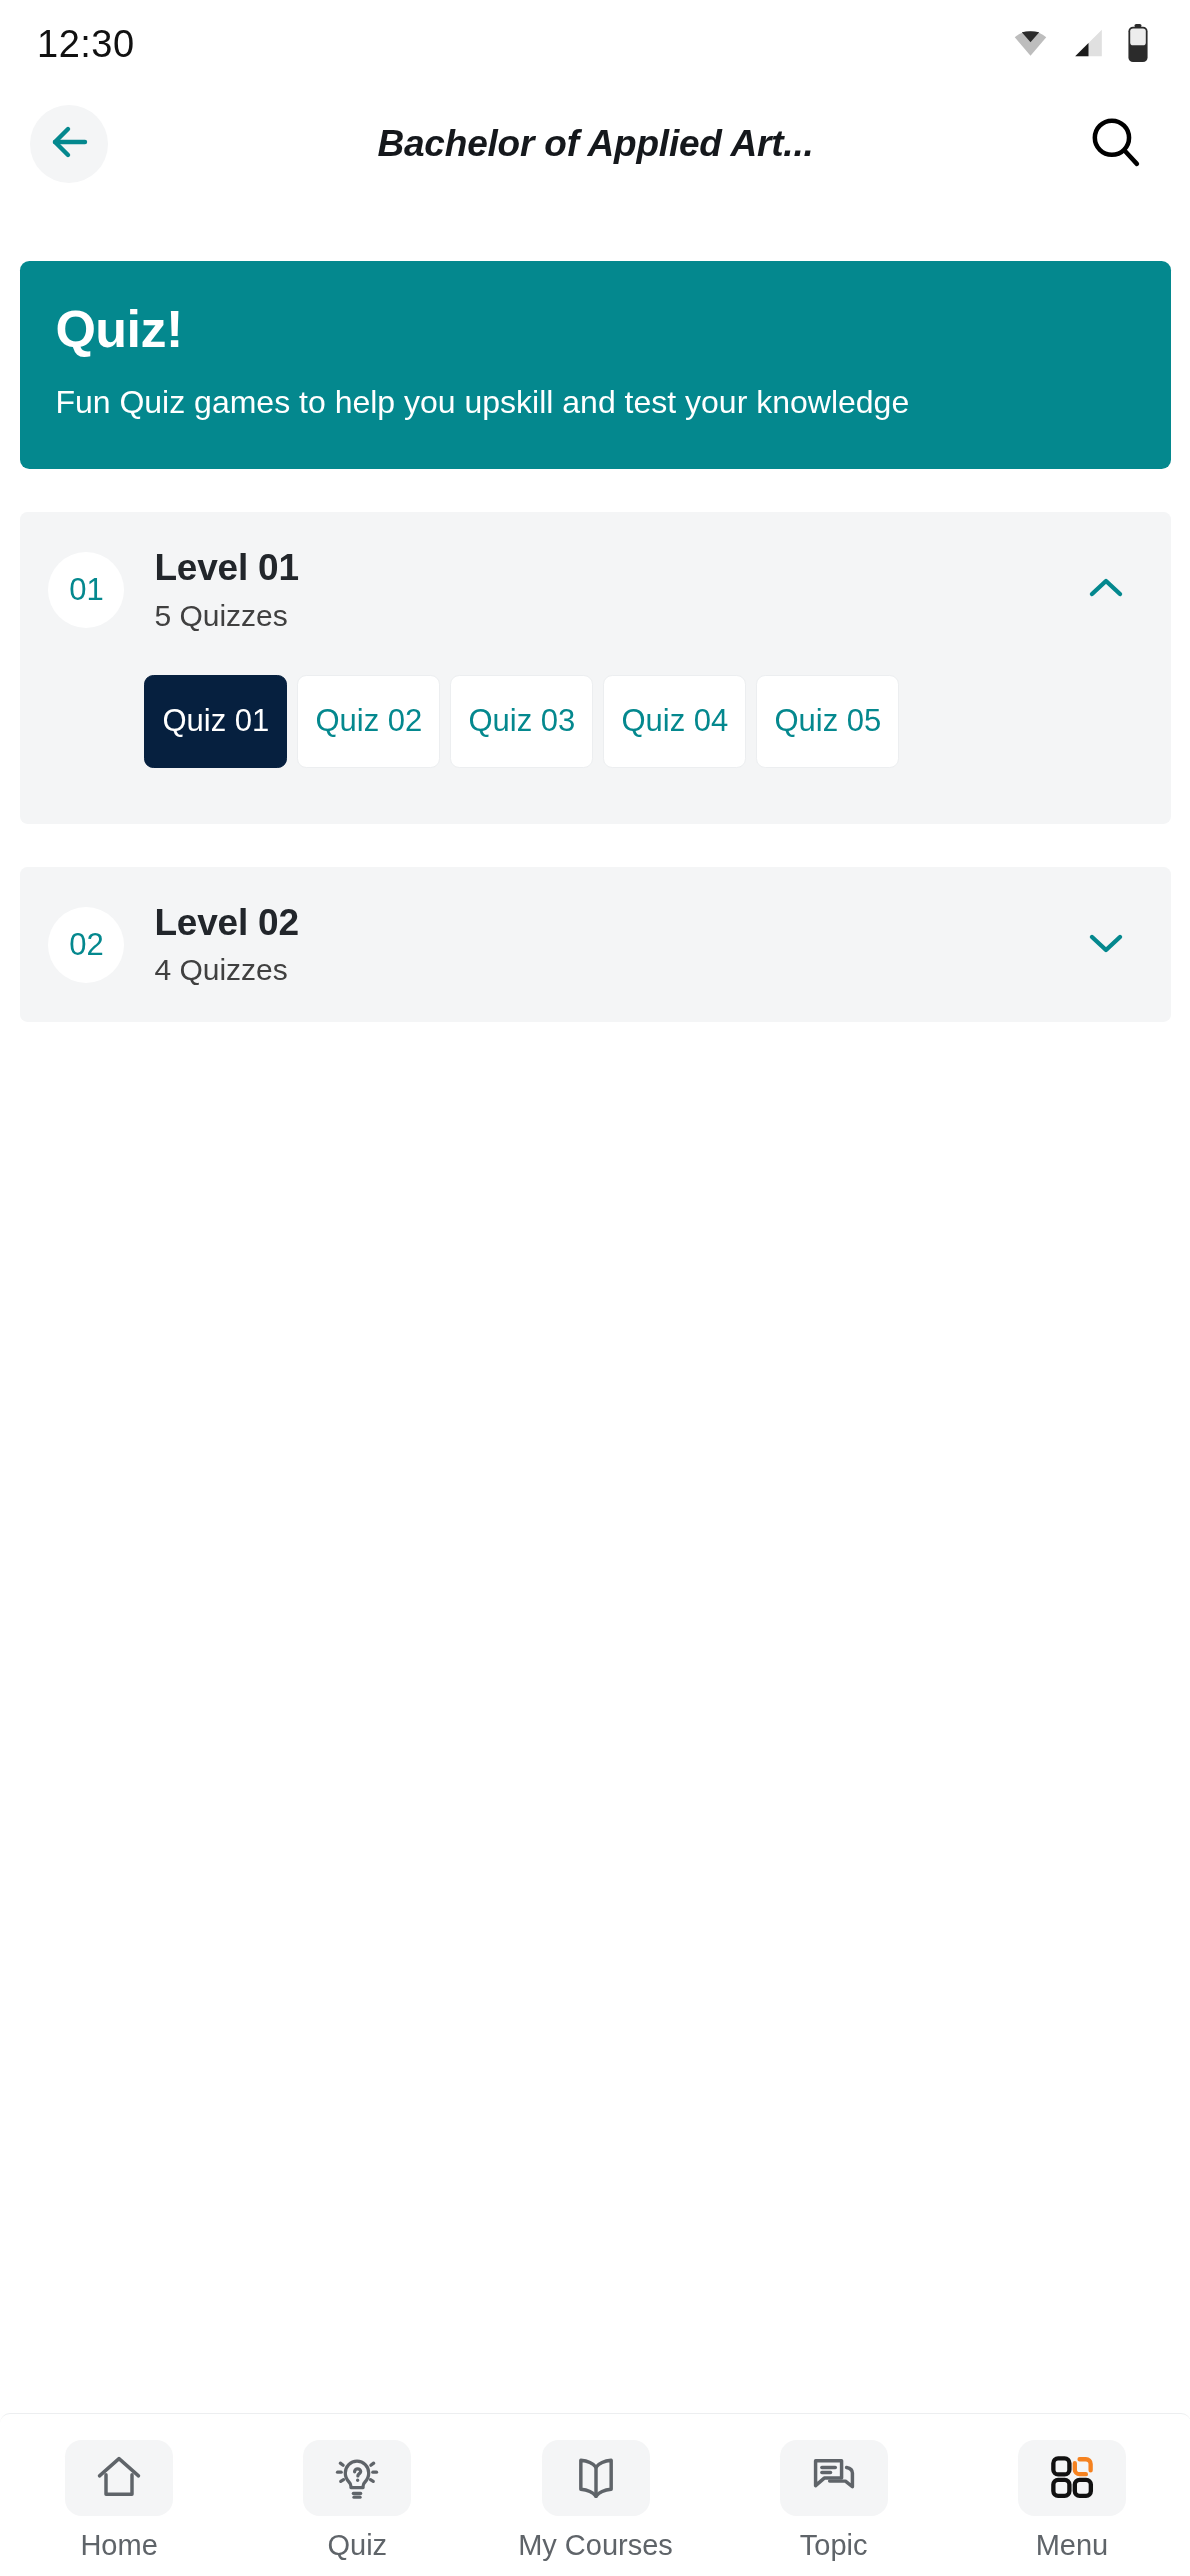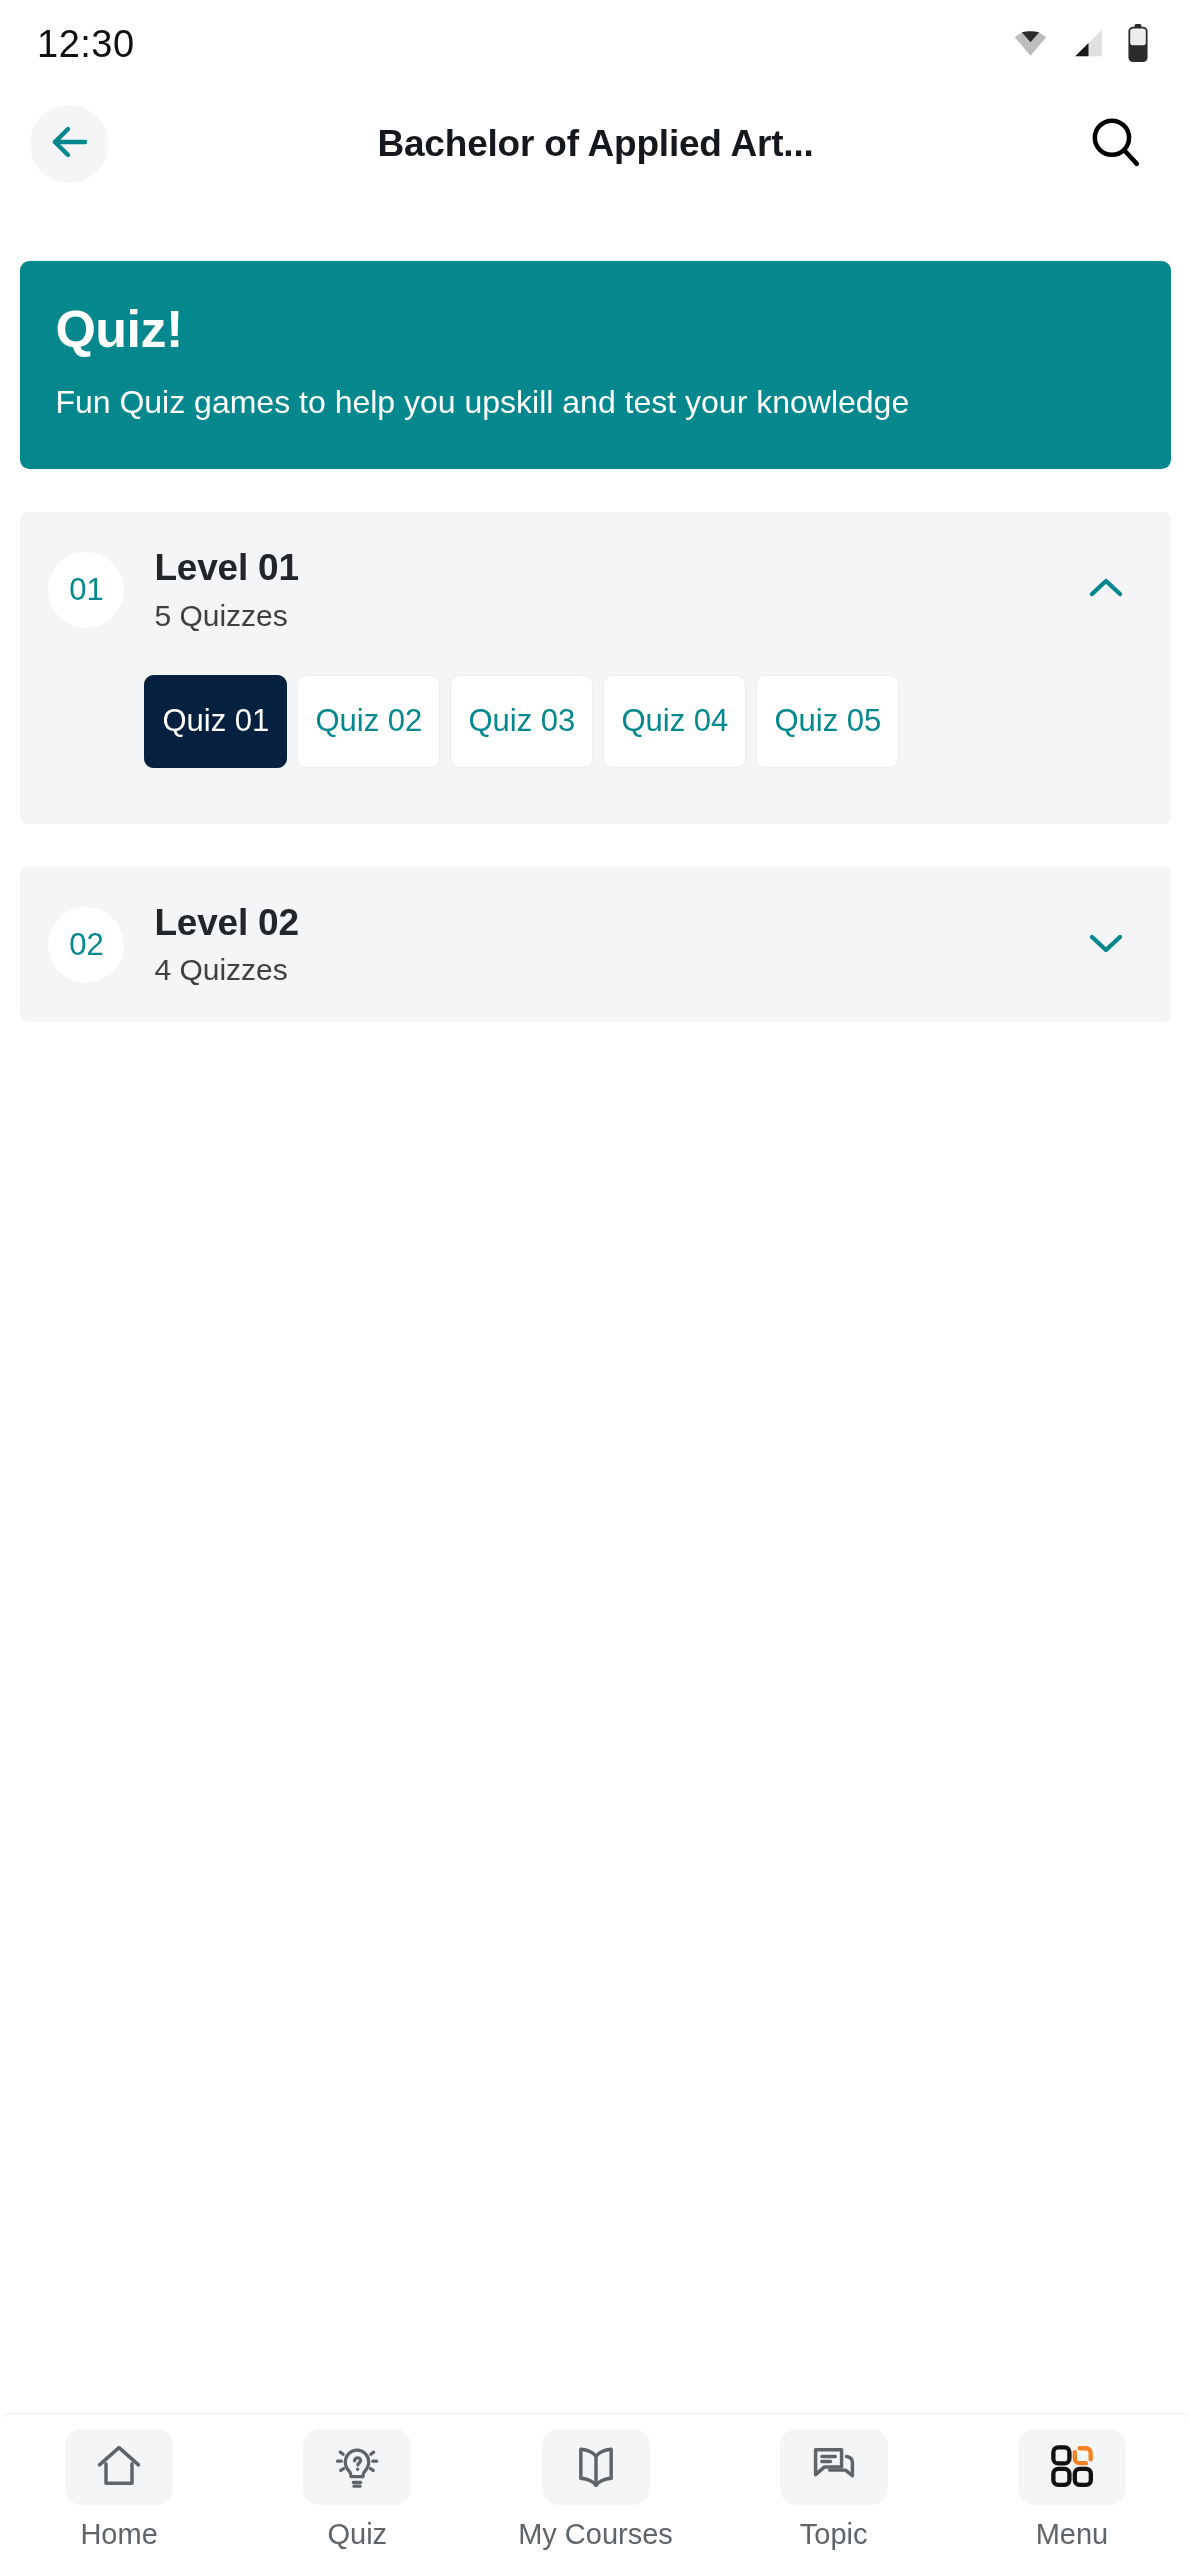--- a/index.html
+++ b/index.html
@@ -42,20 +42,21 @@
   }
 
   
   .appbar {
     height: 109px;
     flex: 0 0 109px;
     display: flex;
     align-items: center;
     padding: 0 41px 0 30px;
     position: relative;
+    font-style: italic;
   }
   .back-btn {
     width: 78px;
     height: 78px;
     border-radius: 50%;
     background: #f4f5f6;
     display: flex;
     align-items: center;
     justify-content: center;
     flex: 0 0 78px;
@@ -230,21 +231,21 @@
     color: #ffffff;
     border-color: #06203f;
   }
 
   
   .bottomnav {
     flex: 0 0 163px;
     border-top: 0.9px solid #eceef0;
     display: flex;
     align-items: flex-start;
-    padding-top: 15px;
+    padding-top: 26px;
     background: #ffffff;
     border-radius: 10px;
   }
   .navitem {
     flex: 1;
     display: flex;
     flex-direction: column;
     align-items: center;
     cursor: pointer;
   }

